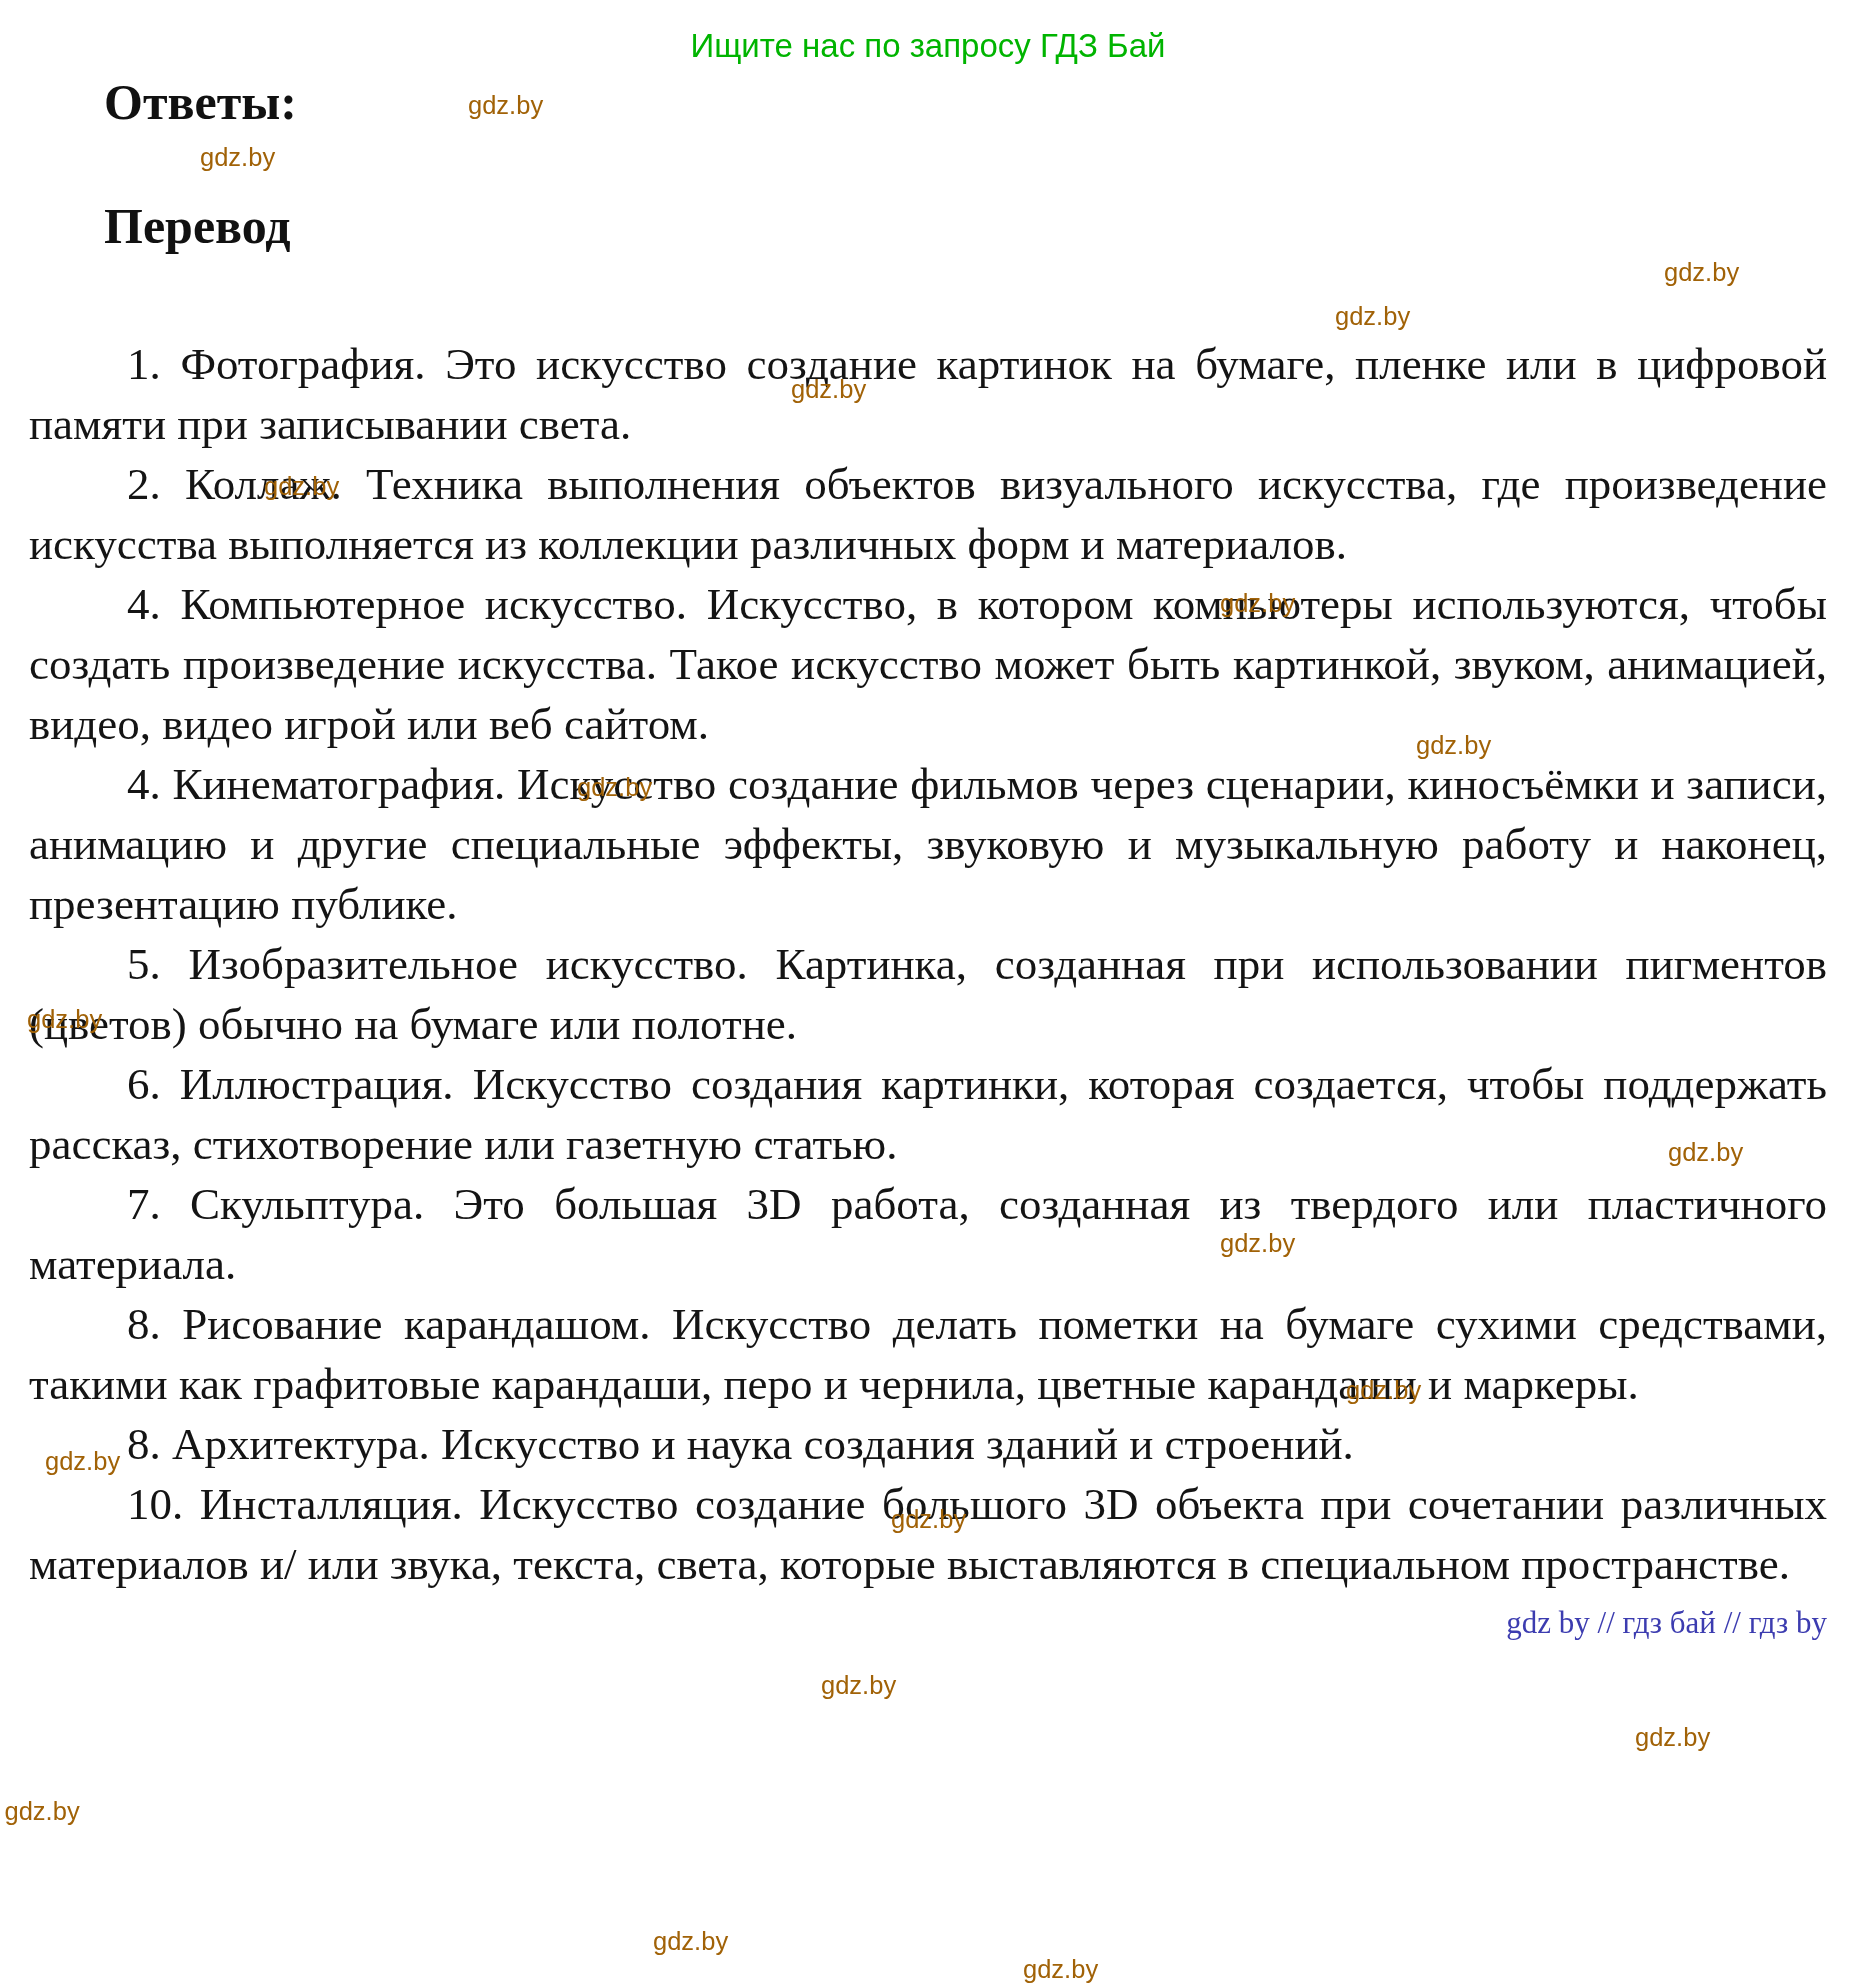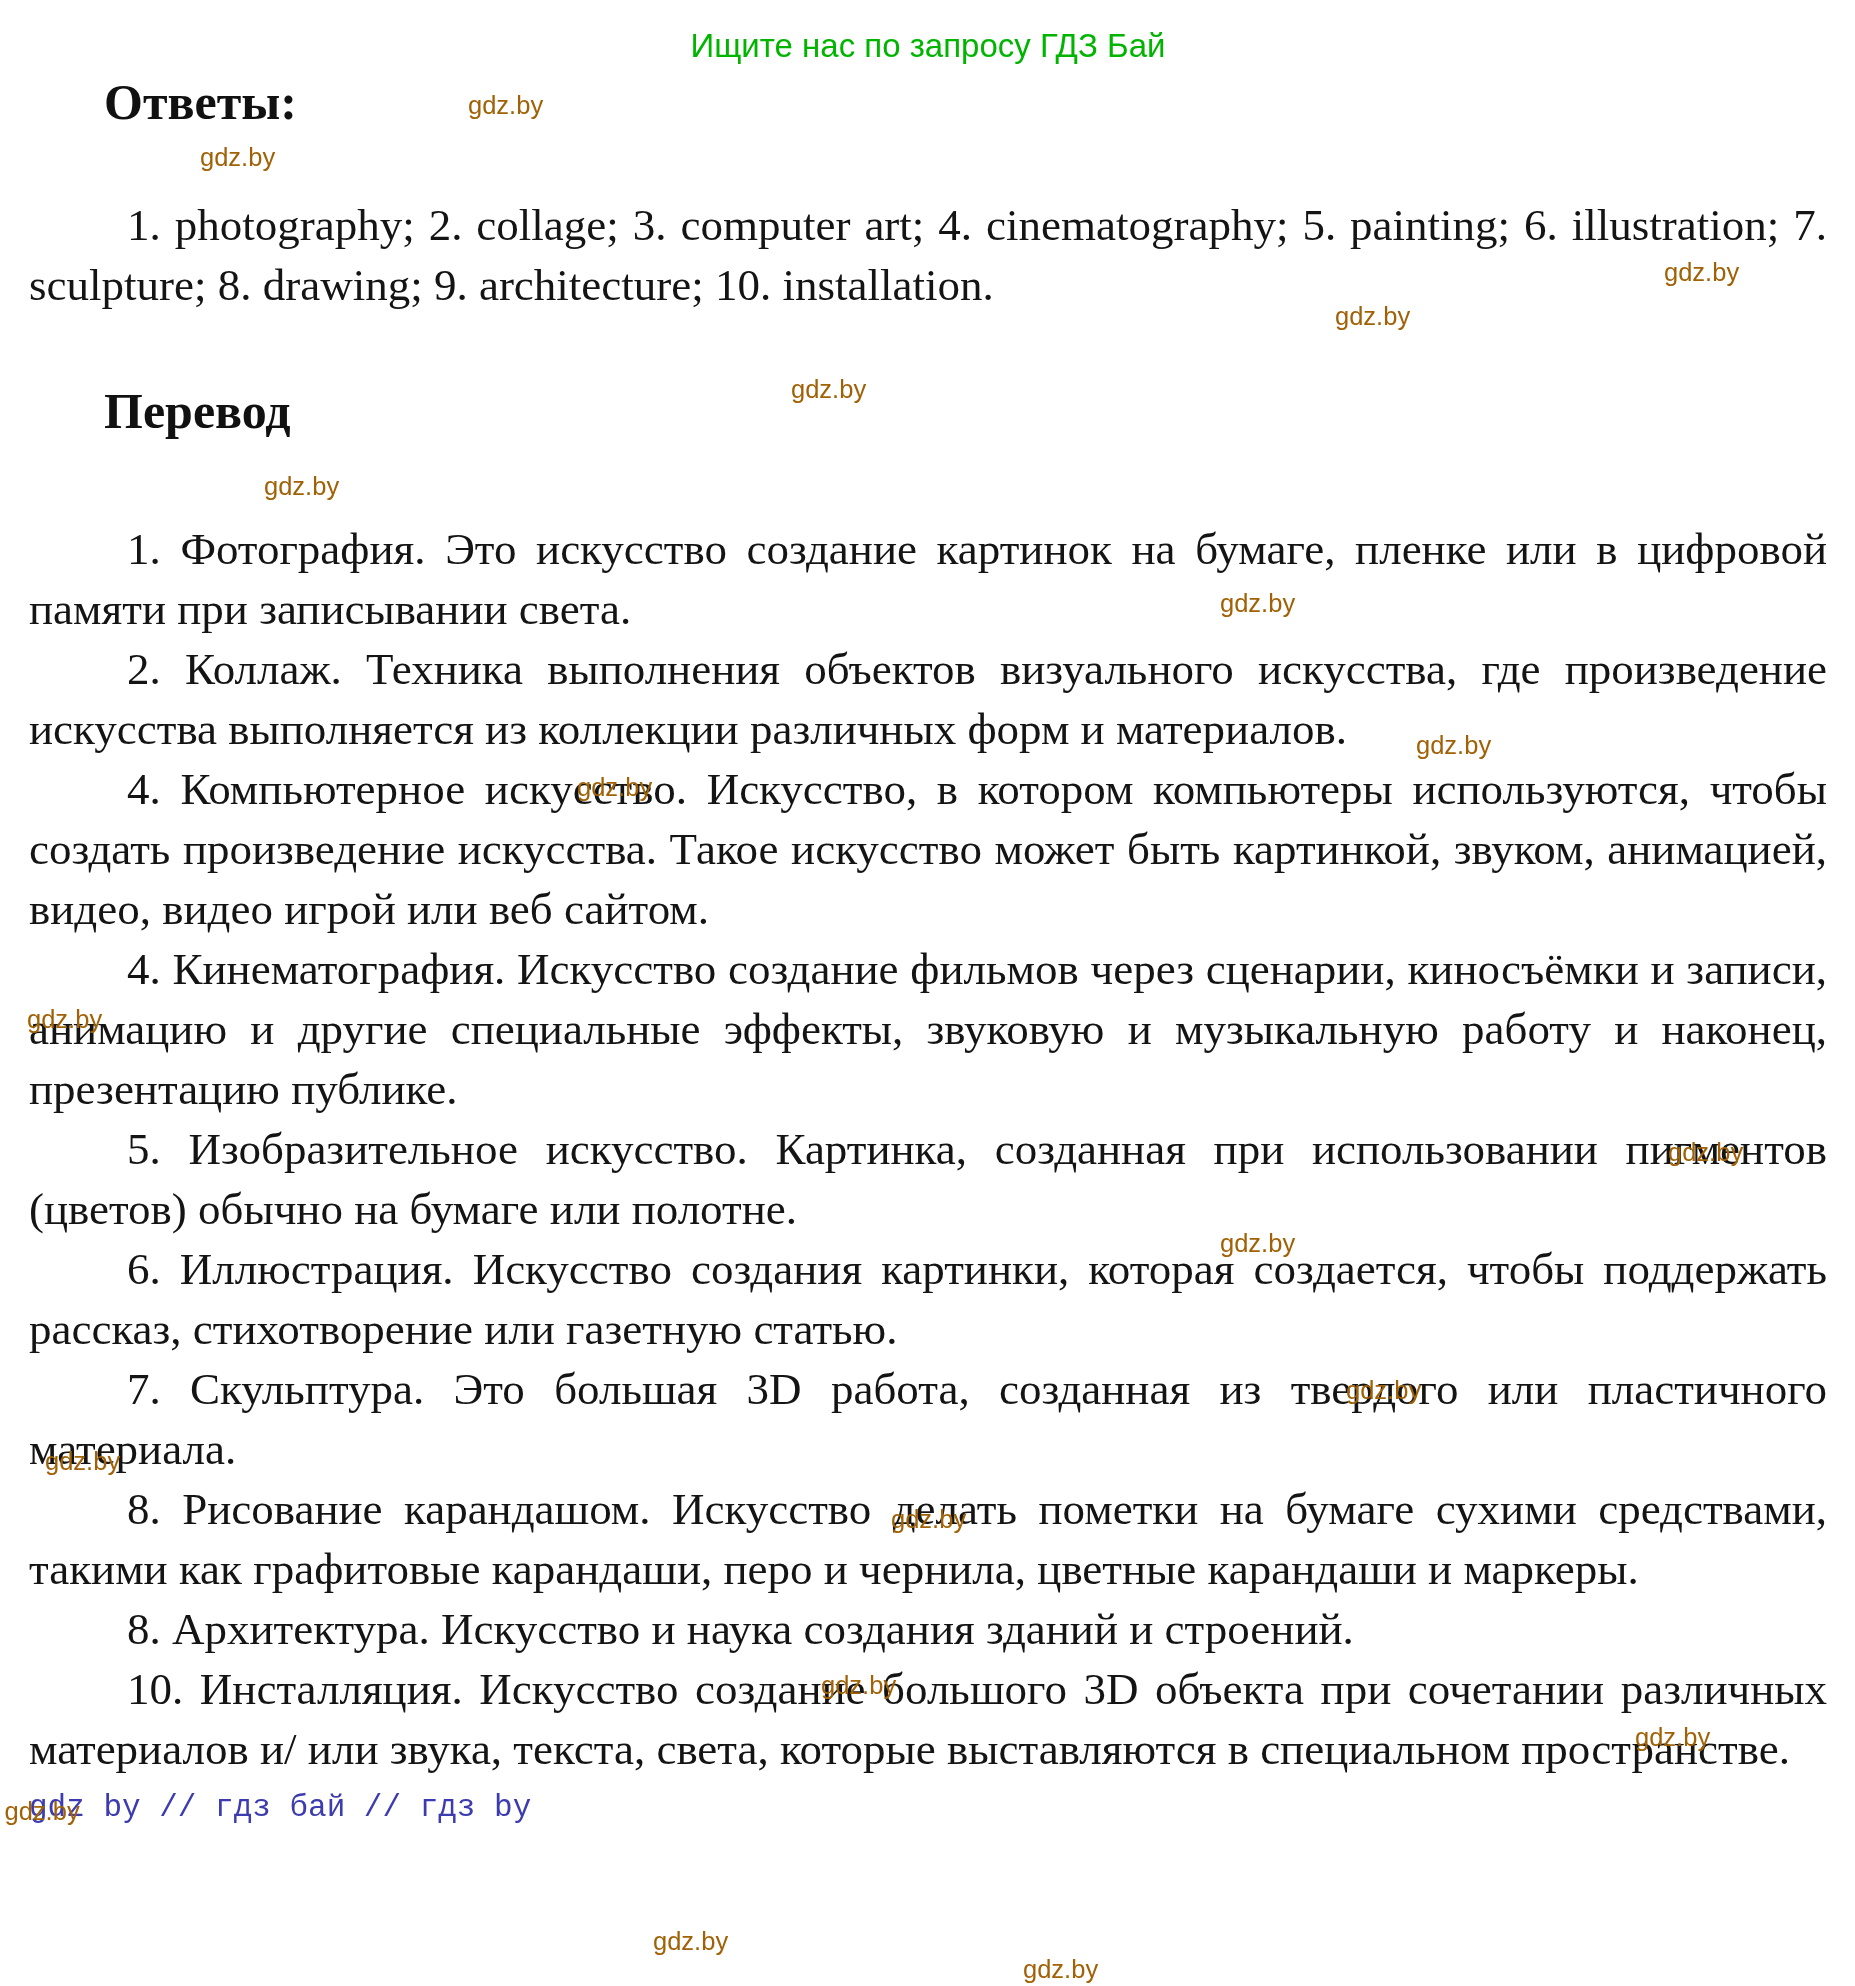--- a/index.html
+++ b/index.html
@@ -37,22 +37,22 @@
     line-height: 60px;
     margin: 0;
     text-align: justify;
     text-indent: 98px;
     color: #141414;
   }
   .answers-para { margin-top: 65px; }
   .first-trans { margin-top: 80px; }
   .footer {
     margin-top: 11px;
-    text-align: left;
-    font-family: Liberation Mono, monospace;
+    text-align: right;
+    font-family: Liberation Serif, serif;
     font-size: 31px;
     color: #3c3cb0;
     cursor: pointer;
   }
   .wm {
     position: absolute;
     font-family: "Liberation Sans", "DejaVu Sans", sans-serif;
     font-size: 25.5px;
     color: #a16207;
     white-space: nowrap;
@@ -61,21 +61,20 @@
 </head>
 <body>
 
 <div class="page">
 
   <div class="banner">Ищите нас по запросу ГДЗ Бай</div>
 
   <div class="content">
     <h1 class="doc-heading answers-heading">Ответы:</h1>
 
-    <p class="body-para answers-para">1. photography; 2. collage; 3. computer art; 4. cinematography; 5. painting; 6. illustration; 7. sculpture; 8. drawing; 9. architecture; 10. installation.</p>
 
     <h1 class="doc-heading translation-heading">Перевод</h1>
 
     <p class="body-para first-trans">1. Фотография. Это искусство создание картинок на бумаге, пленке или в цифровой памяти при записывании света.</p>
     <p class="body-para">2. Коллаж. Техника выполнения объектов визуального искусства, где произведение искусства выполняется из коллекции различных форм и материалов.</p>
     <p class="body-para">4. Компьютерное искусство. Искусство, в котором компьютеры используются, чтобы создать произведение искусства. Такое искусство может быть картинкой, звуком, анимацией, видео, видео игрой или веб сайтом.</p>
     <p class="body-para">4. Кинематография. Искусство создание фильмов через сценарии, киносъёмки и записи, анимацию и другие специальные эффекты, звуковую и музыкальную работу и наконец, презентацию публике.</p>
     <p class="body-para">5. Изобразительное искусство. Картинка, созданная при использовании пигментов (цветов) обычно на бумаге или полотне.</p>
     <p class="body-para">6. Иллюстрация. Искусство создания картинки, которая создается, чтобы поддержать рассказ, стихотворение или газетную статью.</p>
     <p class="body-para">7. Скульптура. Это большая 3D работа, созданная из твердого или пластичного материала.</p>

